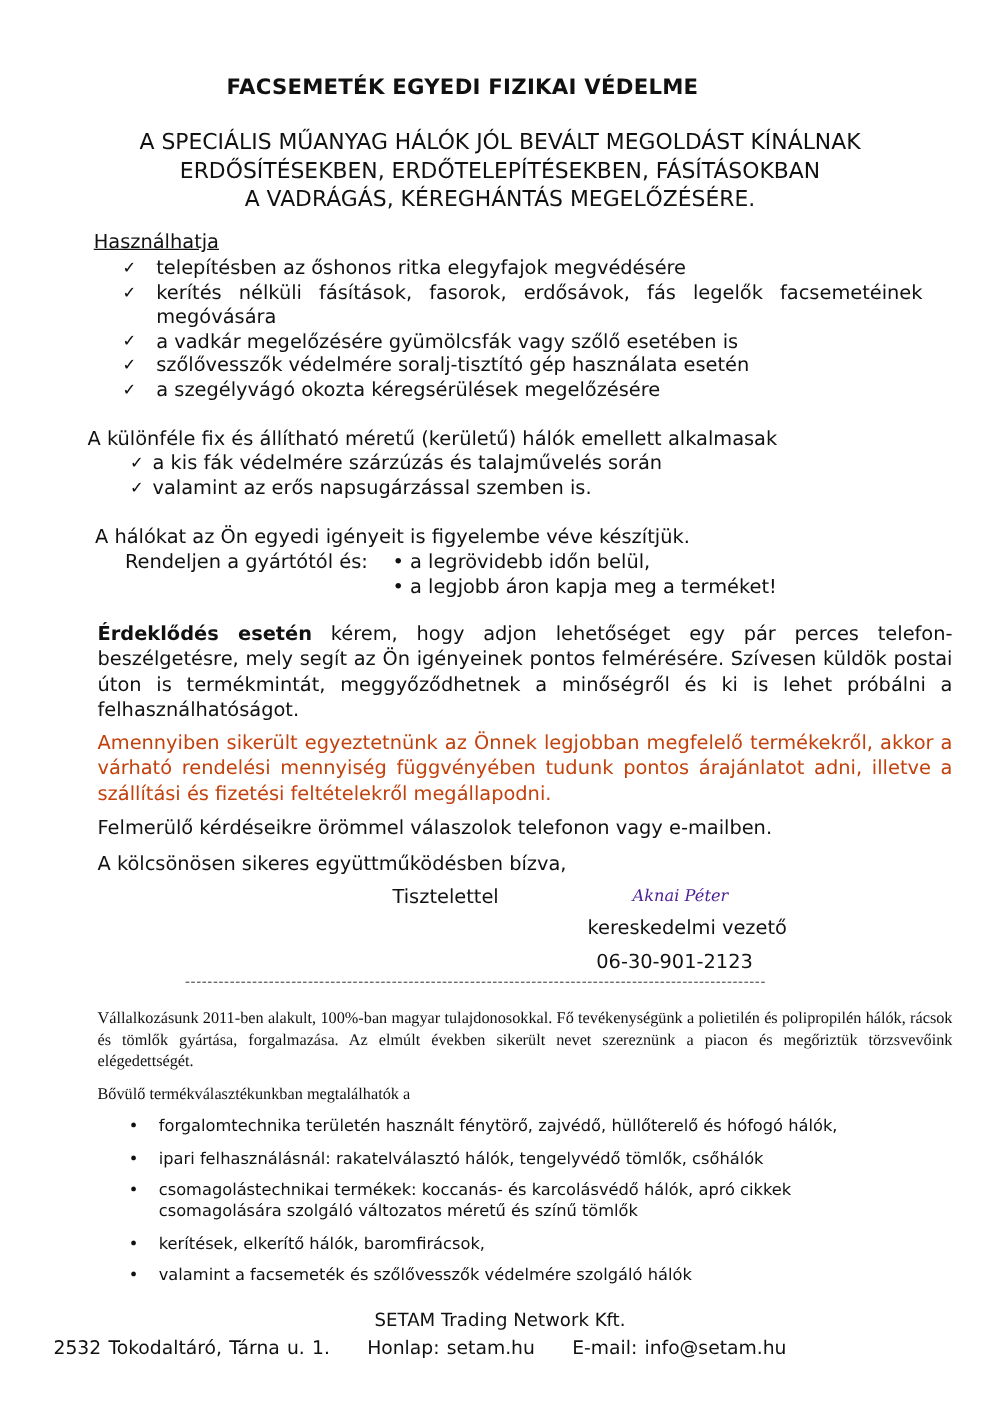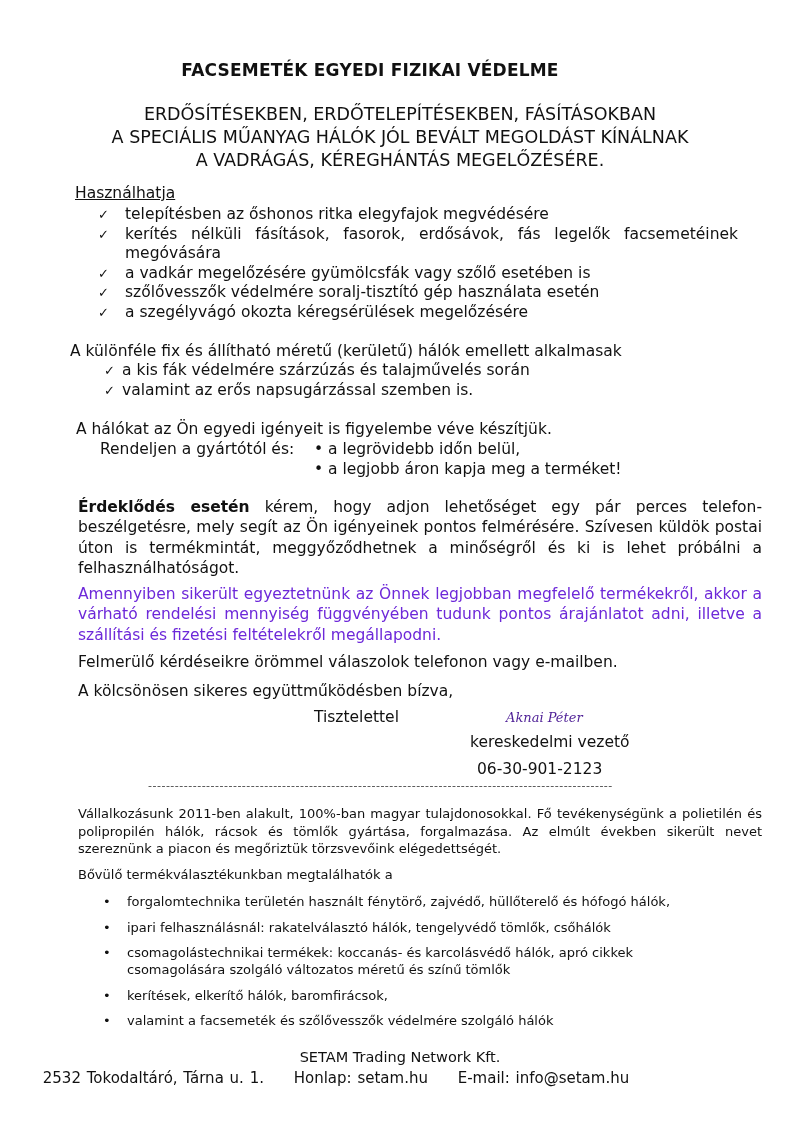--- a/index.html
+++ b/index.html
@@ -14,36 +14,36 @@
   .chk { position:absolute; left:0; top:0; font-size:13px; }
   .p-line { font-size:15.5px; }
   .chk-list2 { left:104px; top:361px; font-size:15.5px; line-height:19.5px; margin:0; padding:0; list-style:none; }
   .chk-list2 li { position:relative; padding-left:18px; }
   .order-row { font-size:15.5px; }
   .dot { display:inline-block; width:14px; }
   .body-p { left:78px; width:684px; font-size:15.5px; line-height:20.3px; text-align:justify; margin:0; }
   .sign { font-size:15.5px; }
   .signature { font-family:"DejaVu Serif", serif; font-style:italic; font-size:13px; color:#4c1d95; }
   .divider { left:148px; width:510px; top:760px; font-size:11px; color:#444; overflow:hidden; white-space:nowrap; letter-spacing:0.5px; }
-  .small-p { left:78px; width:684px; font-size:13px; line-height:17.5px; text-align:justify; margin:0; }
+  .small-p { left:78px; width:684px; font-size:13px; line-height:17.5px; text-align:justify; margin:0;font-family:Liberation Serif, serif; }
   .bul-list { left:103px; top:888px; font-size:13px; line-height:17px; margin:0; padding:0; list-style:none; width:600px; }
   .bul-list li { position:relative; padding-left:24px; margin-bottom:8.5px; }
   .bul-list .b { position:absolute; left:0; top:0; }
   .company { left:0; width:800px; top:1049px; text-align:center; font-weight:normal; font-size:14.5px; }
   .contact { left:0; width:672px; top:1069px; text-align:center; font-size:15px; word-spacing:1px; }
   .contact span { margin:0 12px; }
 </style>
 </head>
 <body>
 
 <div class="abs title">FACSEMETÉK EGYEDI FIZIKAI VÉDELME</div>
 
 <div class="abs subtitle">
+  <div>A SPECIÁLIS MŰANYAG HÁLÓK JÓL BEVÁLT MEGOLDÁST KÍNÁLNAK</div>
   <div>ERDŐSÍTÉSEKBEN, ERDŐTELEPÍTÉSEKBEN, FÁSÍTÁSOKBAN</div>
-  <div>A SPECIÁLIS MŰANYAG HÁLÓK JÓL BEVÁLT MEGOLDÁST KÍNÁLNAK</div>
   <div>A VADRÁGÁS, KÉREGHÁNTÁS MEGELŐZÉSÉRE.</div>
 </div>
 
 <div class="abs sec-head">Használhatja</div>
 
 <ul class="abs chk-list">
   <li><span class="chk">✓</span><span>telepítésben az őshonos ritka elegyfajok megvédésére</span></li>
   <li><span class="chk">✓</span><span>kerítés nélküli fásítások, fasorok, erdősávok, fás legelők facsemetéinek megóvására</span></li>
   <li><span class="chk">✓</span><span>a vadkár megelőzésére gyümölcsfák vagy szőlő esetében is</span></li>
   <li><span class="chk">✓</span><span>szőlővesszők védelmére soralj-tisztító gép használata esetén</span></li>
@@ -56,21 +56,21 @@
   <li><span class="chk">✓</span><span>valamint az erős napsugárzással szemben is.</span></li>
 </ul>
 
 <div class="abs p-line" style="left:76px; top:420px;">A hálókat az Ön egyedi igényeit is figyelembe véve készítjük.</div>
 <div class="abs order-row" style="left:100px; top:440px;">Rendeljen a gyártótól és:</div>
 <div class="abs order-row" style="left:314px; top:440px;"><span class="dot">•</span><span>a legrövidebb időn belül,</span></div>
 <div class="abs order-row" style="left:314px; top:460px;"><span class="dot">•</span><span>a legjobb áron kapja meg a terméket!</span></div>
 
 <p class="abs body-p" style="top:497px;"><b>Érdeklődés esetén</b><span> kérem, hogy adjon lehetőséget egy pár perces telefon-beszélgetésre, mely segít az Ön igényeinek pontos felmérésére. Szívesen küldök postai úton is termékmintát, meggyőződhetnek a minőségről és ki is lehet próbálni a felhasználhatóságot.</span></p>
 
-<p class="abs body-p" style="top:584px; color:#6d28d9;">Amennyiben sikerült egyeztetnünk az Önnek legjobban megfelelő termékekről, akkor a várható rendelési mennyiség függvényében tudunk pontos árajánlatot adni, illetve a szállítási és fizetési feltételekről megállapodni.</p>
+<p class="abs body-p" style="top:584px; color:#c2410c;">Amennyiben sikerült egyeztetnünk az Önnek legjobban megfelelő termékekről, akkor a várható rendelési mennyiség függvényében tudunk pontos árajánlatot adni, illetve a szállítási és fizetési feltételekről megállapodni.</p>
 
 <p class="abs body-p" style="top:652px;">Felmerülő kérdéseikre örömmel válaszolok telefonon vagy e-mailben.</p>
 
 <p class="abs body-p" style="top:681px;">A kölcsönösen sikeres együttműködésben bízva,</p>
 
 <div class="abs sign" style="left:314px; top:708px;">Tisztelettel</div>
 <div class="abs signature" style="left:506px; top:710px;">Aknai Péter</div>
 <div class="abs sign" style="left:470px; top:733px;text-align:right;">kereskedelmi vezető</div>
 <div class="abs sign" style="left:477px; top:760px;">06-30-901-2123</div>
 

